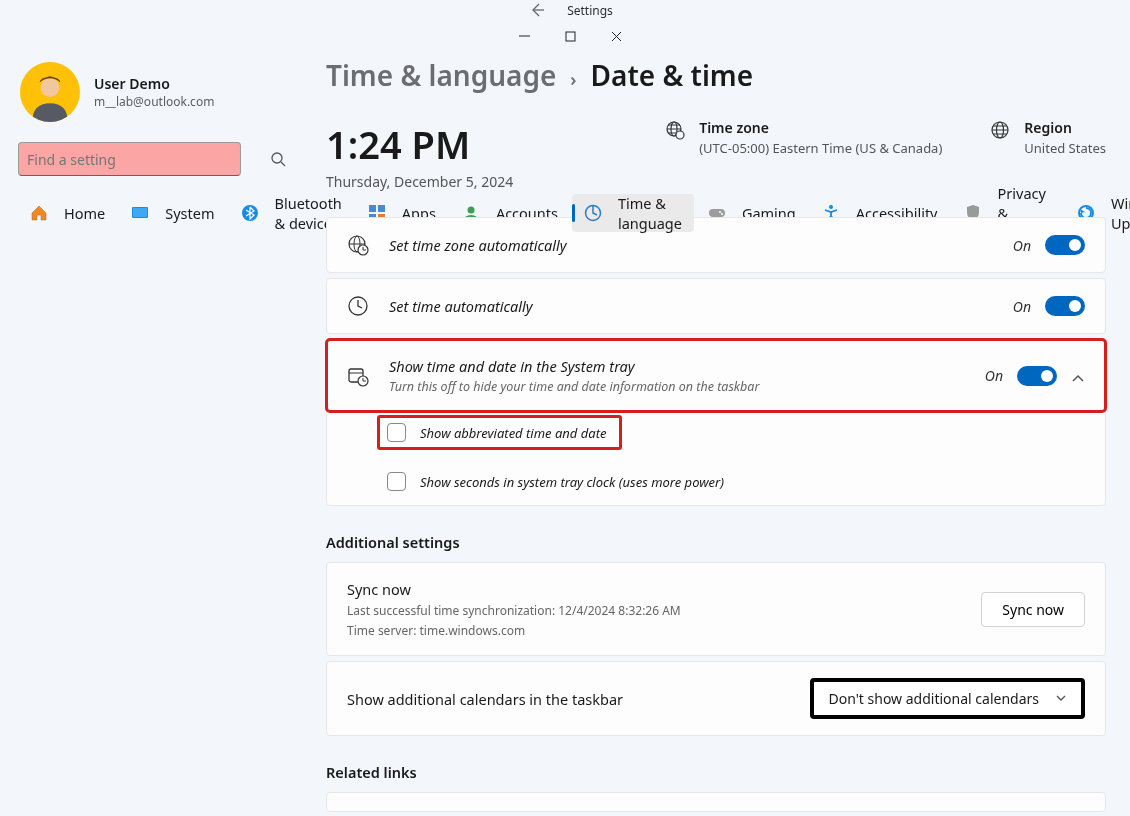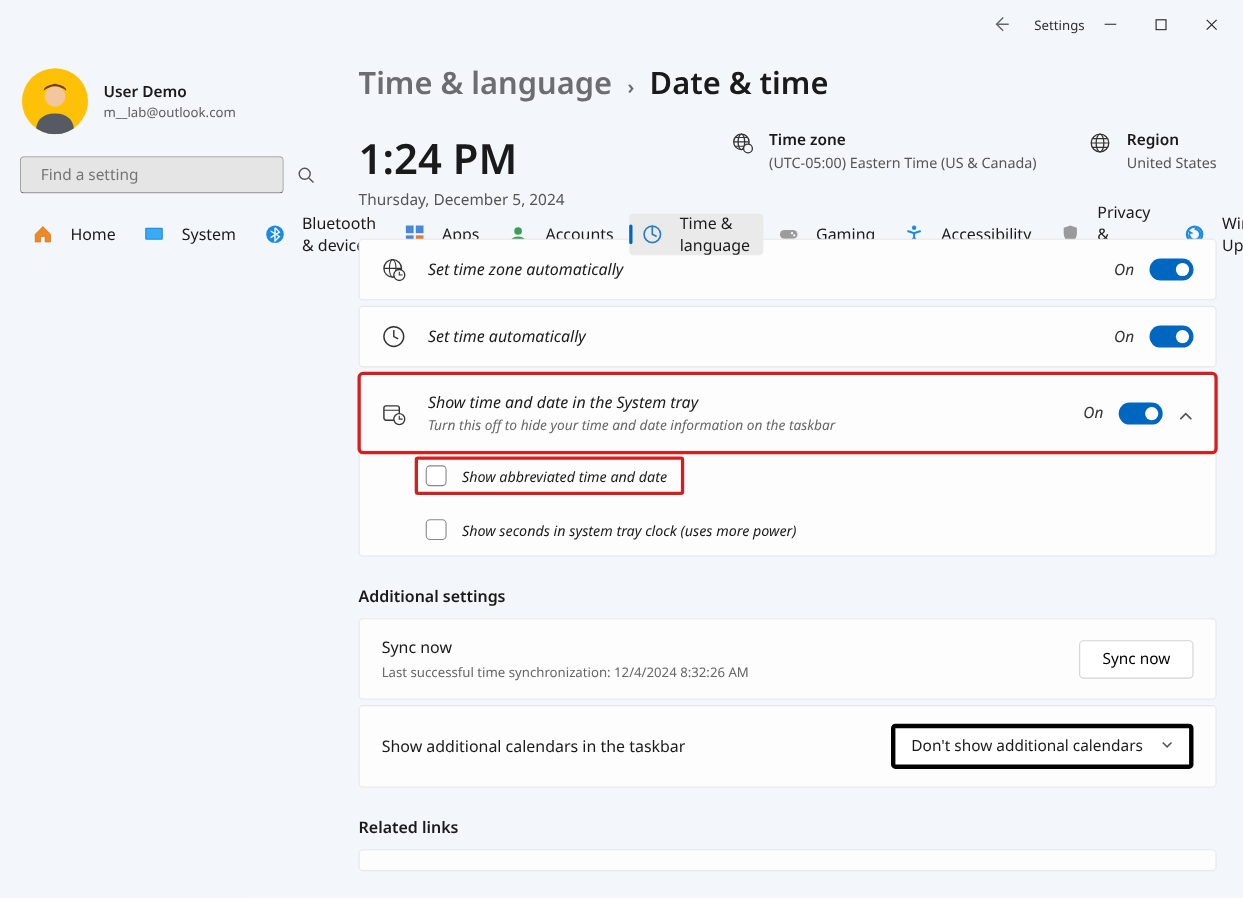--- a/index.html
+++ b/index.html
@@ -1,37 +1,37 @@
 <!DOCTYPE html>
 <html><head>
 <meta charset="utf-8">
 <style>
   * { box-sizing: border-box; margin: 0; padding: 0; font-family: "Segoe UI", -apple-system, system-ui, sans-serif; }
   body { width: 1130px; height: 816px; background: #f6f8fb; overflow: hidden; color: #1a1a1a; }
   .window { width:100%; height:100%; display:flex; flex-direction:column; background:#f3f6fb; }
 
   
-  .titlebar { height: 44px; display:flex; align-items:center; justify-content:flex-end; padding:0 6px 0 16px; }
+  .titlebar { height: 44px; display:flex; align-items:center; justify-content:flex-start; padding:0 6px 0 16px;flex-direction:column; }
   .titlebar-left { display:flex; align-items:center; gap:20px; }
   .back-btn { width:20px; height:20px; display:flex; align-items:center; justify-content:center; cursor:pointer; color:#656768;}
   .title-text { font-size:12px; color:#2f2f2f; }
   .win-controls { display:flex; }
   .win-btn { width:46px; height:32px; display:flex; align-items:center; justify-content:center; color:#1a1a1a; cursor:pointer; font-size:13px; }
 
   .body { flex:1; display:flex; overflow:hidden; }
 
   
   .sidebar { width:310px; padding: 12px 12px 0 18px; display:flex; flex-direction:column; }
   .profile { display:flex; align-items:center; gap:14px; padding:6px 4px 20px 2px; }
   .avatar { width:60px; height:60px; border-radius:50%; background:#ffc107; display:flex; align-items:flex-end; justify-content:center; overflow:hidden; position:relative; }
   .avatar svg { width:52px; height:52px; }
   .profile-name { font-size:14px; font-weight:600; color:#1a1a1a; }
   .profile-email { font-size:12px; color:#5b5d5f; }
   .search-wrap { position:relative; margin-bottom:18px; }
-  .search { width:240px; height:34px; border:1px solid #9c9c9c; border-radius:4px; background:#e5e5e5; padding:0 34px 0 18px; font-size:14px; color:#555; outline:none; border-bottom:1.5px solid #636363;}
+  .search { width:223px; height:34px; border:1px solid #9c9c9c; border-radius:4px; background:#fca5a5; padding:0 34px 0 8px; font-size:14px; color:#555; outline:none; border-bottom:1.5px solid #636363;}
   .search-icon { position:absolute; right:12px; top:8px; color:#555; }
 
   .nav { display:flex; flex-direction:row; gap:2px; }
   .nav-item { display:flex; align-items:center; gap:16px; height:38px; padding:0 12px; border-radius:4px; font-size:14.5px; color:#1a1a1a; cursor:pointer; }
   .nav-item.active { background:#eaeaea; position:relative; }
   .nav-item.active::before { content:""; position:absolute; left:0; top:10px; bottom:10px; width:3px; background:#0067c0; border-radius:2px; }
   .nav-icon { width:18px; height:18px; display:flex; align-items:center; justify-content:center; }
 
   
   .main { flex:1; padding: 8px 24px 0 16px; overflow-y:auto; }
@@ -345,20 +345,21 @@
         </div>
       </div>
 
       <div class="section-title">Additional settings</div>
 
       <div class="card sync-card">
         <div class="row">
           <div class="sync-left">
             <div class="t1">Sync now</div>
             <div class="t2">Last successful time synchronization: 12/4/2024 8:32:26 AM</div>
+            <div class="t2">Time server: time.windows.com</div>
           </div>
           <button class="btn">Sync now</button>
         </div>
       </div>
 
       <div style="height:5px"></div>
 
       <div class="card">
         <div class="row">
           <div class="row-text">

